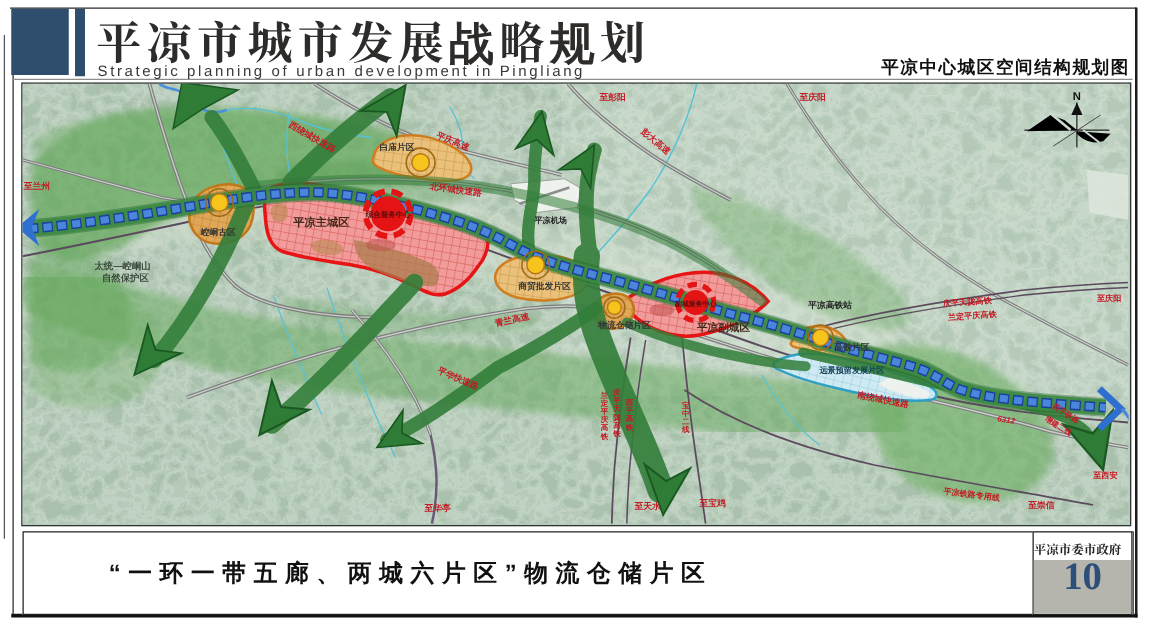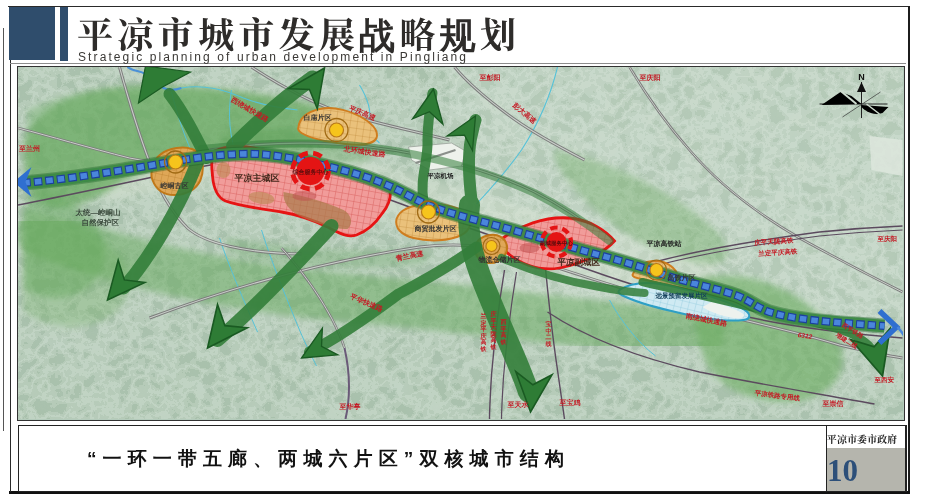--- a/index.html
+++ b/index.html
@@ -24,20 +24,21 @@
 <div class="abs" style="left:8.5px;top:7px;width:46px;height:53px;background:#2f4d6c;"></div>
 
 <div class="abs" style="left:60px;top:7px;width:8px;height:54px;background:#2f4d6c;"></div>
 
 <div class="abs" style="left:10px;top:63px;width:896px;height:1px;background:#8d8d8d;"></div>
 
 <div class="abs" style="left:77px;top:7px;font-family:'Liberation Serif','Noto Serif TC',serif;font-size:36px;font-weight:bold;color:#2e2c2a;letter-spacing:4.3px;white-space:nowrap;">平凉市城市发展战略规划</div>
 
 <div class="abs" style="left:78px;top:50px;width:436px;font-size:12px;font-weight:normal;color:#3a3835;letter-spacing:2.1px;white-space:nowrap;">Strategic planning of urban development in Pingliang</div>
 
+<div class="abs" style="left:705px;top:44.5px;width:200px;font-size:14px;font-weight:bold;color:#111;letter-spacing:1.3px;white-space:nowrap;">平凉中心城区空间结构规划图</div>
 
 <div id="mapbox" class="abs" style="left:17px;top:65.5px;width:888px;height:355px;border:1.5px solid #333;box-sizing:border-box;background:#b4cbbb;">
 <svg width="885" height="352" viewBox="18.5 67 885 352" xmlns="http://www.w3.org/2000/svg" style="display:block">
 <defs>
 <filter id="noiseW" x="0%" y="0%" width="100%" height="100%">
 <feTurbulence type="fractalNoise" baseFrequency="0.06 0.065" numOctaves="6" seed="5"></feTurbulence>
 <feComponentTransfer>
               <feFuncA type="discrete" tableValues="0 0 0 0.26 0.48 0.26 0 0 0"></feFuncA>
             </feComponentTransfer>
 <feColorMatrix type="matrix" values="0 0 0 0 0.97  0 0 0 0 1  0 0 0 0 0.97  0 0 0 1 0"></feColorMatrix>
@@ -393,22 +394,22 @@
 <text x="428" y="178" font-size="6.5" fill="#222">平凉机场</text>
 
 <text x="76" y="215" font-size="7.5" fill="#3a4a3c">太统—崆峒山</text>
 <text x="82" y="225" font-size="7.5" fill="#3a4a3c">自然保护区</text>
 </g>
 </svg>
 </div>
 
 <div class="abs" style="left:17.5px;top:424.5px;width:889px;height:67px;border:1px solid #222;box-sizing:border-box;background:#fff;"></div>
 
-<div class="abs" style="left:87px;top:446px;font-size:19px;font-weight:bold;color:#111;letter-spacing:6.1px;white-space:nowrap;">“一环一带五廊、两城六片区”双核城市结构</div>
+<div class="abs" style="left:87px;top:446px;font-size:19px;font-weight:bold;color:#111;letter-spacing:6.1px;white-space:nowrap;">“一环一带五廊、两城六片区”物流仓储片区</div>
 
 <div class="abs" style="left:826px;top:424.5px;width:80px;height:67px;border:1px solid #222;box-sizing:border-box;background:#fff;"></div>
 
 <div class="abs" style="left:827px;top:431px;width:78px;text-align:left;font-family:'Liberation Serif','Noto Serif TC',serif;font-size:10px;font-weight:bold;color:#222;white-space:nowrap;">平凉市委市政府</div>
 
 <div class="abs" style="left:827px;top:447.5px;width:78px;height:43px;background:#b5b5ad;"></div>
 
-<div class="abs" style="left:827px;top:453px;width:78px;font-family:'Liberation Serif',serif;font-size:31px;font-weight:bold;color:#2c4f79;">10</div>
+<div class="abs" style="left:827px;top:443px;width:78px;text-align:center;font-family:'Liberation Serif',serif;font-size:31px;font-weight:bold;color:#2c4f79;">10</div>
 </div>
 
 </body></html>

